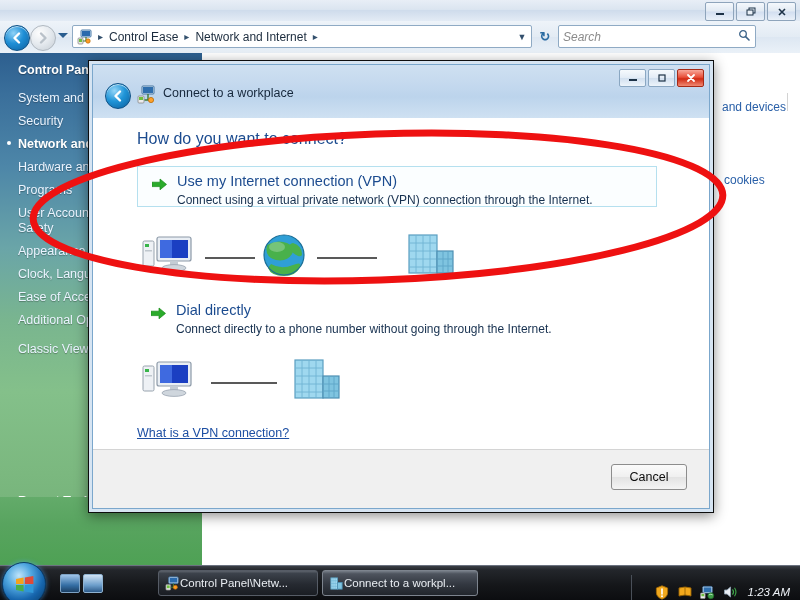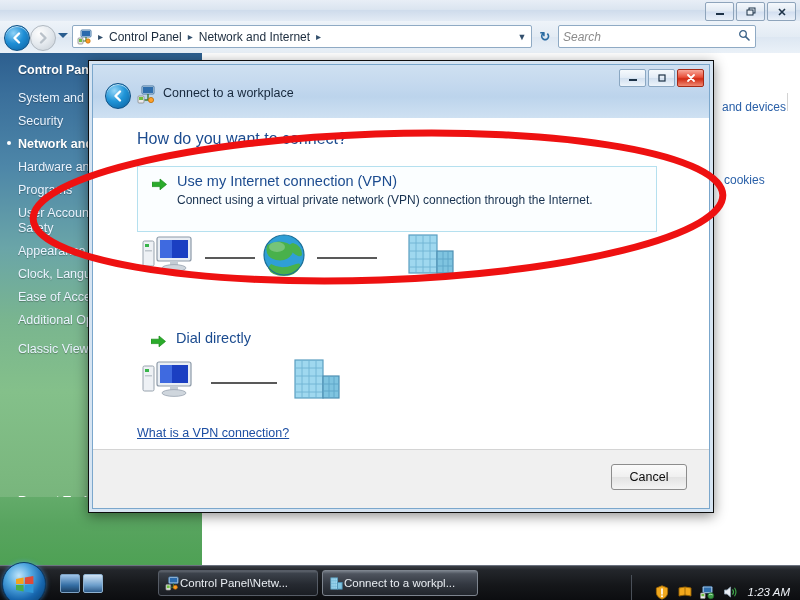--- a/index.html
+++ b/index.html
@@ -124,29 +124,29 @@
     background:radial-gradient(circle at 35% 28%,#96d6f8 0%,#2095d8 45%,#0a5c9b 100%);
     border:1px solid #0a4f85;box-shadow:inset 0 1px 1px rgba(255,255,255,.7);
   }
   #dlg-wizicon{position:absolute;left:44px;top:20px;width:20px;height:20px;}
   #dlg-title{position:absolute;left:70px;top:21px;font-size:12.5px;color:#16283c;}
 
   #dlg-body{position:absolute;left:0;top:53px;right:0;bottom:58px;background:#fff;overflow:hidden;}
   #dlg-heading{position:absolute;left:44px;top:12px;font-size:16px;color:#1b4b8f;}
 
   #opt-vpn{
-    position:absolute;left:44px;top:48px;width:520px;height:66px;
+    position:absolute;left:44px;top:48px;width:520px;height:41px;
     border:1px solid #b5e0ef;background:#fbfeff;box-sizing:border-box;
   }
   .optarrow{position:absolute;left:14px;top:11px;width:15px;height:13px;}
   .opt-title{position:absolute;left:39px;top:6px;font-size:14.5px;color:#1b4b8f;}
   .opt-desc{position:absolute;left:39px;top:26px;font-size:12px;color:#16304f;}
 
   #diagram1{position:absolute;left:44px;top:113px;width:400px;height:52px;}
-  #opt-dial{position:absolute;left:44px;top:178px;width:520px;height:46px;margin-top:28px;}
+  #opt-dial{position:absolute;left:44px;top:178px;width:520px;height:46px;}
   #diagram2{position:absolute;left:44px;top:238px;width:260px;height:52px;}
   #vpn-link{position:absolute;left:44px;top:308px;font-size:12.5px;color:#1d4fa3;
     text-decoration:underline;cursor:pointer;}
 
   #dlg-footer{
     position:absolute;left:0;right:0;bottom:0;height:58px;
     background:#f0f0f0;border-top:1px solid #d4d4d4;
   }
   #cancel-btn{
     position:absolute;right:22px;top:14px;width:74px;height:24px;
@@ -237,21 +237,21 @@
     <div id="addressbar">
       <svg width="16" height="16" viewBox="0 0 16 16" style="margin:0 2px 0 2px;">
         <rect x="4" y="1" width="10" height="7" rx="1" fill="#cfe3f5" stroke="#4a7aa8" stroke-width="1"></rect>
         <rect x="5" y="2" width="8" height="5" fill="#2a6aad"></rect>
         <rect x="1" y="9" width="5" height="6" rx="1" fill="#e8e8e8" stroke="#8a8a8a" stroke-width="0.8"></rect>
         <rect x="2" y="10" width="3" height="3" fill="#6fbf3f"></rect>
         <path d="M9 8 L9 12 L6 12" stroke="#3f7a32" stroke-width="1.2" fill="none"></path>
         <circle cx="11" cy="12" r="2.2" fill="#ff9d26" stroke="#b86a05" stroke-width="0.7"></circle>
       </svg>
       <span class="crumb-arrow">▸</span>
-      <span class="crumb">Control Panel</span>
+      <span class="crumb">Control Ease</span>
       <span class="crumb-arrow">▸</span>
       <span class="crumb">Network and Internet</span>
       <span class="crumb-arrow">▸</span>
       <span id="addr-dd">▼</span>
     </div>
 
     <div id="refresh-btn">↻</div>
 
     <div id="searchbox">
       <span id="search-text">Search</span>
@@ -386,20 +386,21 @@
               <line x1="300" y1="35" x2="316" y2="35"></line>
           </g>
         </g>
       </svg>
 
       <div id="opt-dial">
         <svg class="optarrow" viewBox="0 0 15 13">
           <path d="M0 4.2 L8 4.2 L8 1 L14.5 6.4 L8 11.8 L8 8.6 L0 8.6 Z" fill="#2bab2b" stroke="#158a15" stroke-width="0.7"></path>
         </svg>
         <div class="opt-title">Dial directly</div>
+        <div class="opt-desc">Connect directly to a phone number without going through the Internet.</div>
       </div>
 
       <svg id="diagram2" viewBox="0 0 260 52">
         <g>
           <rect x="20" y="6" width="34" height="24" rx="2" fill="#e9eef4" stroke="#8d9aa8" stroke-width="1.2"></rect>
           <rect x="23" y="9" width="28" height="18" fill="#1b3fc2"></rect>
           <rect x="23" y="9" width="12" height="18" fill="#3f6ae0"></rect>
           <rect x="33" y="30" width="8" height="5" fill="#c4ccd4"></rect>
           <ellipse cx="37" cy="37" rx="12" ry="3.4" fill="#cfd6dd" stroke="#9aa5b1" stroke-width="0.8"></ellipse>
           <rect x="6" y="10" width="11" height="25" rx="1.5" fill="#eef1f5" stroke="#98a3ae" stroke-width="1"></rect>

